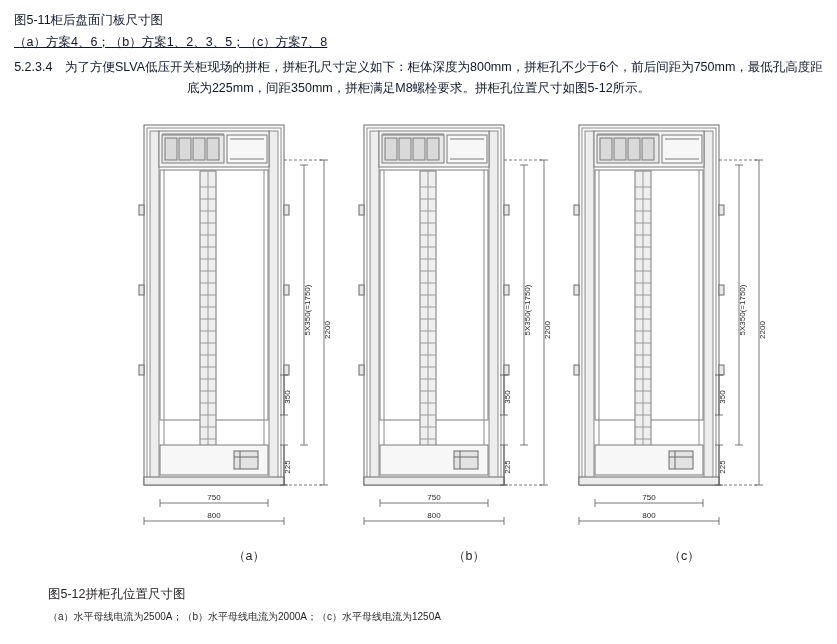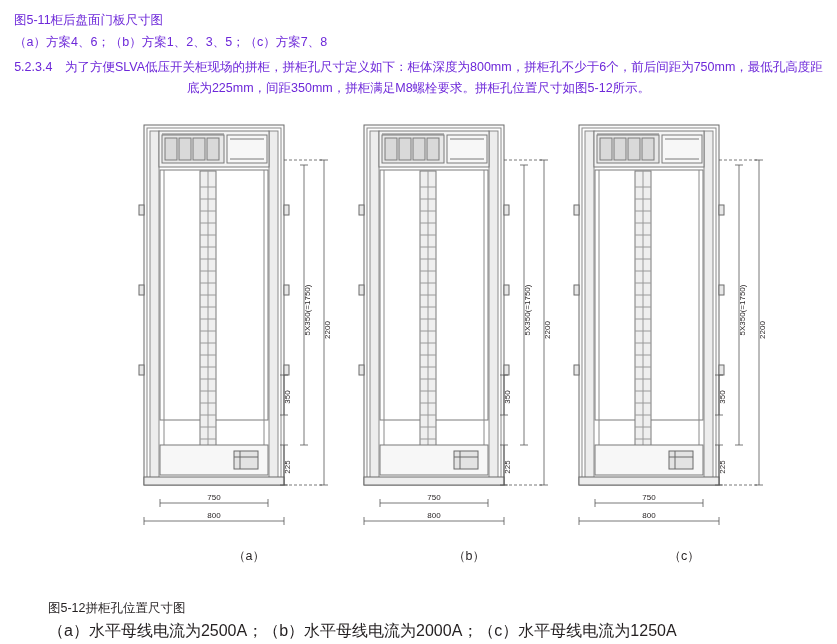--- a/index.html
+++ b/index.html
@@ -18,27 +18,28 @@
   .page {
     position: relative;
     width: 837px;
     height: 644px;
     box-sizing: border-box;
     padding: 10px 14px;
   }
   .txt {
     font-size: 12.5px;
     line-height: 21px;
-    color: #6d28d9;
+    color: #0f172a;
   }
   .caption-top {
     margin: 0 0 1px 0;
   }
   .caption-sub {
     margin: 0 0 4px 0;
+    text-decoration: underline;
   }
   .para {
     margin: 0;
     text-indent: 0;
     text-align: center;
   }
   .figures {
     position: relative;
     margin-top: 16px;
     height: 450px;
@@ -58,30 +59,30 @@
     position: absolute;
     bottom: 0px;
     width: 100%;
     text-align: center;
     font-size: 12.5px;
     color: #231f20;
   }
   .bottom {
     position: absolute;
     left: 14px;
-    bottom: 2px;
+    bottom: 16px;
     width: 810px;
   }
   .bottom .caption {
     font-size: 12.5px;
     line-height: 22px;
     margin: 0 0 1px 34px;
   }
   .bottom .caption2 {
-    font-size: 16px;
+    font-size: 10px;
     line-height: 22px;
     margin: 0 0 0 34px;
   }
 </style>
 </head>
 <body>
 
 <div class="page">
 
   <div class="txt caption-top">图5-11柜后盘面门板尺寸图</div>

